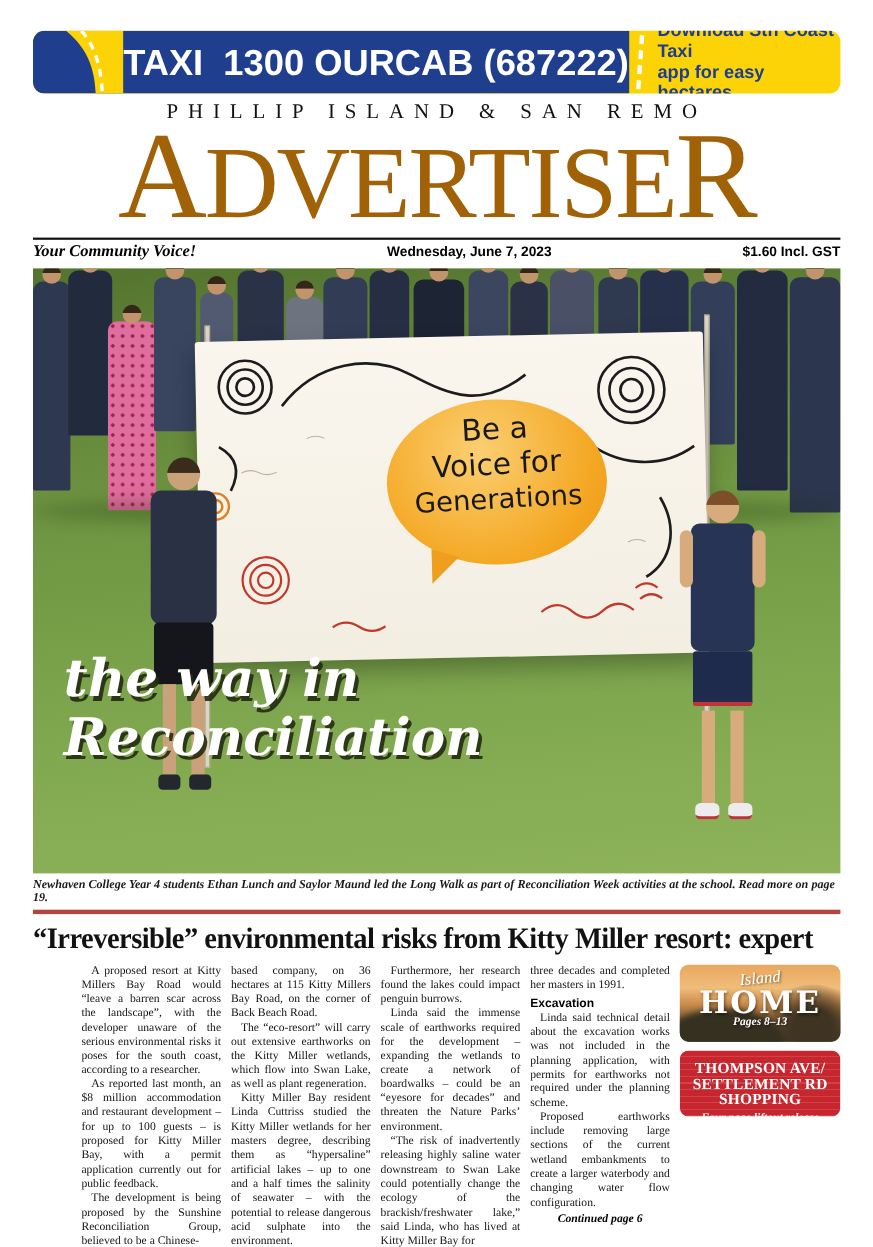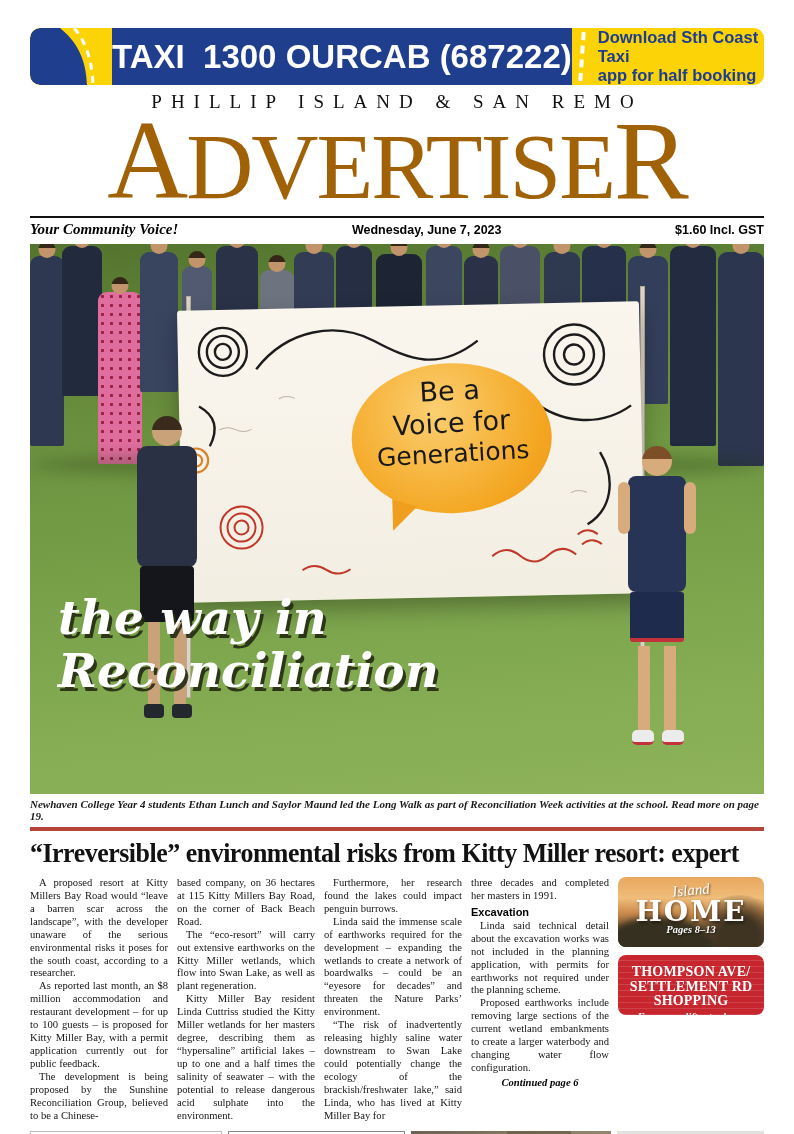--- a/index.html
+++ b/index.html
@@ -48,21 +48,21 @@
   .hero-headline { position:absolute; left:28px; top:348px; font-family:"DejaVu Serif", serif; font-style:italic; font-weight:bold;
                    font-size:47px; line-height:1.12; color:#fff; text-shadow:3px 4px 0 rgba(36,42,18,0.9); z-index:9; }
 
   
   .caption { font-size:11px; font-style:italic; font-weight:bold; color:#1a1a1a; margin-top:4px; }
   .red-rule { height:4px; background:#b5443c; margin-top:5px; }
   .art-headline { font-size:27px; font-weight:bold; letter-spacing:-0.5px; color:#121212; margin-top:7px;
                   transform:scaleX(0.96); transform-origin:left; white-space:nowrap; }
 
   
-  .art-grid { display:grid; grid-template-columns:repeat(4, 1fr) 146px; gap:9px; margin-top:8px; }
+  .art-grid { display:grid; grid-template-columns:repeat(4, 1fr) 146px; gap:9px; margin-top:8px;margin-left:44px; }
   .col p { font-size:10.6px; line-height:1.22; text-align:justify; text-indent:9px; color:#141414; }
   .col p.noindent { text-indent:0; }
   .subhead { font-family:"Liberation Sans", sans-serif; font-size:11px; font-weight:bold; margin:3px 0 2px 0; }
   .continued { font-size:10.6px; font-style:italic; font-weight:bold; text-align:center; margin-top:2px; }
 
   
   .island-home { position:relative; height:70px; border-radius:8px; overflow:hidden; text-align:center; color:#fff;
        background:linear-gradient(180deg,#e8a75e 0%,#f0bd7a 30%,#c98a4a 52%,#7c5c38 72%,#473a28 100%); }
   .island-home::before { content:""; position:absolute; right:-20px; top:18px; width:90px; height:80px; border-radius:50%;
        background:radial-gradient(circle,#3f3322 30%, rgba(63,51,34,0) 70%); }
@@ -96,21 +96,21 @@
     <div class="taxi-road">
       <svg viewBox="0 0 82 57" width="82" height="57">
         <path d="M82,0 L30,0 C52,18 56,38 57,57 L82,57 Z" fill="#fcd307"></path>
         <path d="M44,0 C58,16 62,36 63,57" stroke="#fff" stroke-width="3" stroke-dasharray="7 6" fill="none"></path>
       </svg>
     </div>
     <div class="taxi-main">TAXI  1300 OURCAB (687222)</div>
     <div class="taxi-right">
       <div class="taxi-dash"></div>
       <div>Download Sth Coast Taxi</div>
-      <div>app for half booking</div>
+      <div>app for easy hectares</div>
     </div>
   </div>
 
   <div class="region">PHILLIP ISLAND &amp; SAN REMO</div>
   <div class="advertiser"><span class="big">A</span><span class="mid">DVERTISE</span><span class="big">R</span></div>
   <div class="dateline">
     <span class="tagline">Your Community Voice!</span>
     <span class="pubdate">Wednesday, June 7, 2023</span>
     <span class="price">$1.60 Incl. GST</span>
   </div>

